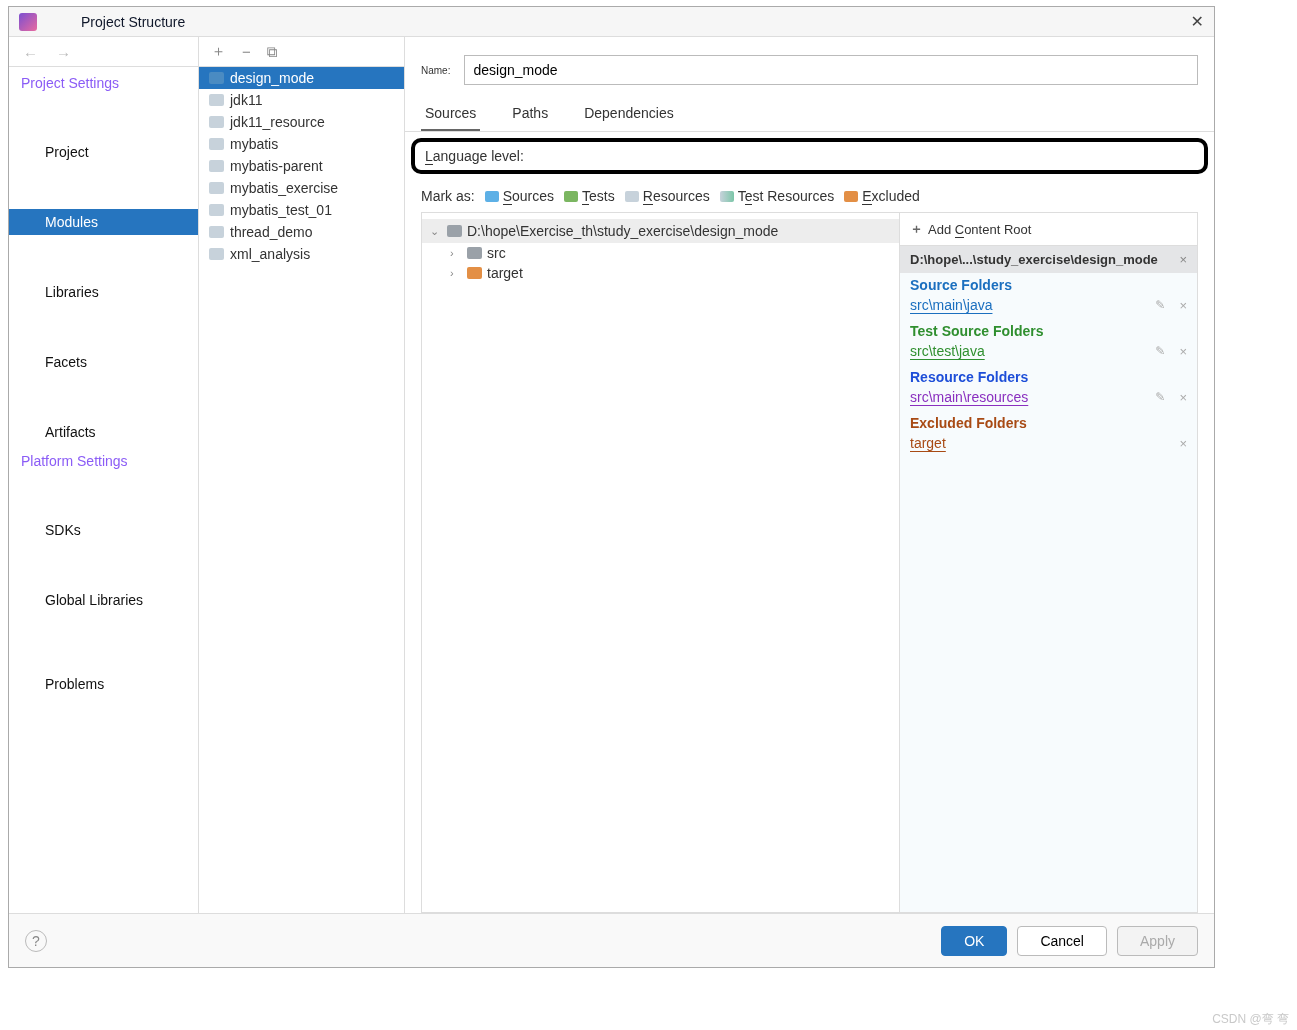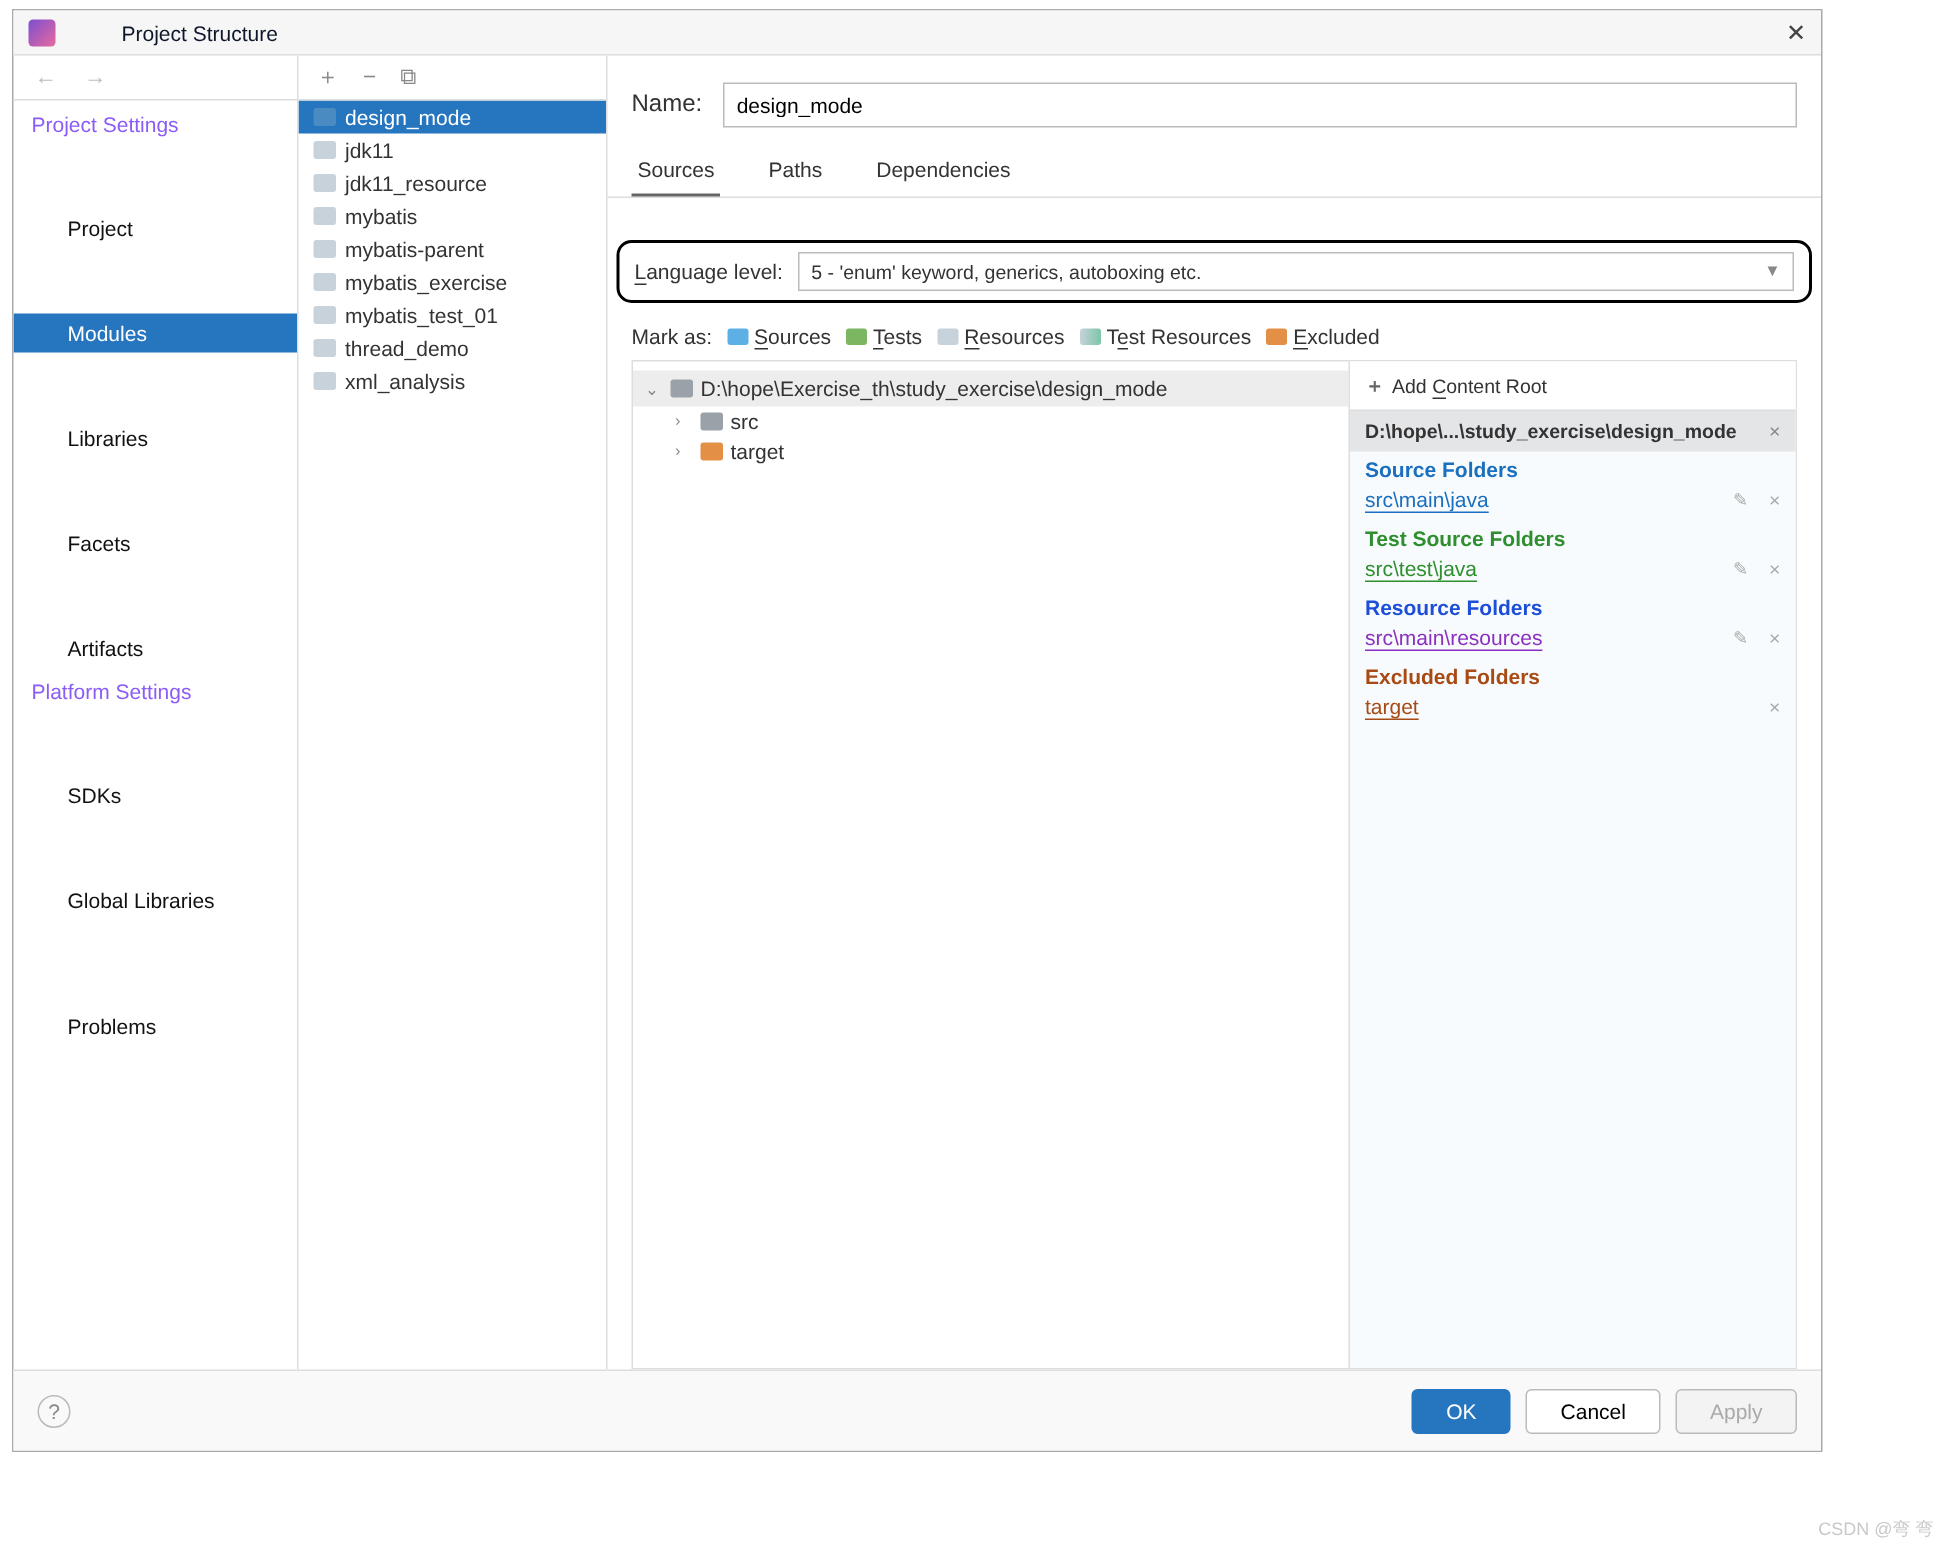--- a/index.html
+++ b/index.html
@@ -22,27 +22,27 @@
 .mid-tools { height:30px; display:flex; align-items:center; gap:16px; padding:0 12px; border-bottom:1px solid #ddd;}
 .toolicon { color:#888; font-size:15px; cursor:pointer; }
 .module-list { flex:1; overflow:auto; }
 .module-item { display:flex; align-items:center; gap:6px; padding:3px 10px; font-size:14px; cursor:pointer;}
 .module-item .folder { width:15px; height:12px; background:#4a8bc2; border-radius:2px; position:relative;}
 .module-item.unsel .folder { background:#c7d2db;}
 .module-item.selected { background:#2675BF; color:#fff; }
 
 .right-panel { flex:1; display:flex; flex-direction:column; padding:0; }
 .name-row { display:flex; align-items:center; padding:18px 16px 12px; gap:14px;}
-.name-row label { font-size:16px;}
+.name-row label { font-size:10px;}
 .name-row input { flex:1; height:30px; border:1px solid #bbb; padding:0 8px; font-size:14px;}
 .tabs { display:flex; padding:0 16px; border-bottom:1px solid #ddd; gap:28px;}
 .tab { padding:8px 4px; font-size:14px; color:#333; cursor:pointer; border-bottom:2px solid transparent;}
 .tab.active { border-bottom:2px solid #666; font-weight:500;}
 
-.lang-highlight { margin:28px 6px 6px; border:2px solid #000000; border-radius:10px; padding:6px 10px; display:flex; align-items:center; gap:10px;}
+.lang-highlight { margin:6px 6px 6px; border:4px solid #000000; border-radius:10px; padding:6px 10px; display:flex; align-items:center; gap:10px;}
 .lang-highlight label { font-size:14px;}
 .lang-select { flex:1; height:26px; border:1px solid #bbb; display:flex; align-items:center; padding:0 8px; background:#fff; justify-content:space-between;}
 .lang-select .chev { color:#888; font-size:11px;}
 
 .markas-row { display:flex; align-items:flex-start; gap:10px; padding:8px 16px; flex-wrap:wrap;}
 .markas-row .lbl { font-size:14px;}
 .marktag { display:flex; align-items:center; gap:4px; font-size:14px; cursor:pointer;}
 .sw { width:14px; height:11px; border-radius:2px; display:inline-block;}
 .sw.blue{background:#5db0e6;} .sw.green{background:#7bb661;} .sw.gray{background:#c7d2db;} .sw.teal{background:linear-gradient(90deg,#c7d2db,#7bc6a8);} .sw.orange{background:#e38f45;}
 
@@ -160,24 +160,20 @@
         <label>Name:</label>
         <input type="text" value="design_mode" style="">
       </div>
       <div class="tabs">
         <div class="tab active">Sources</div>
         <div class="tab">Paths</div>
         <div class="tab">Dependencies</div>
       </div>
       <div class="lang-highlight">
         <label><u class="mn">L</u>anguage level:</label>
-        <div class="lang-select">
-          <span>5 - 'enum' keyword, generics, autoboxing etc.</span>
-          <span class="chev">▼</span>
-        </div>
       </div>
       <div class="markas-row">
         <span class="lbl">Mark as:</span>
         <span class="marktag">
             <span class="sw blue"></span>
             <span><u class="mn">S</u>ources</span>
           </span>
         <span class="marktag">
             <span class="sw green"></span>
             <span><u class="mn">T</u>ests</span>

